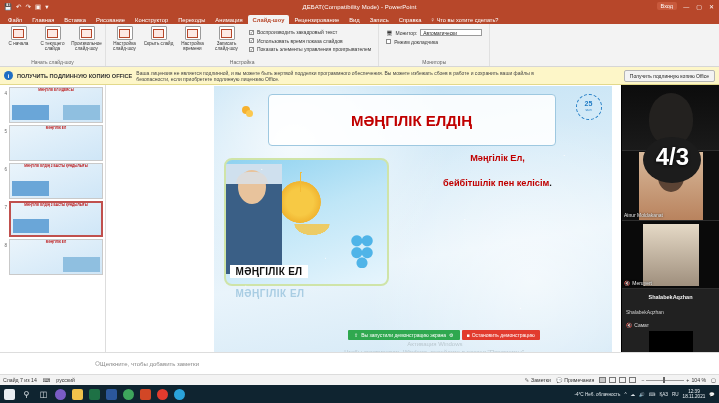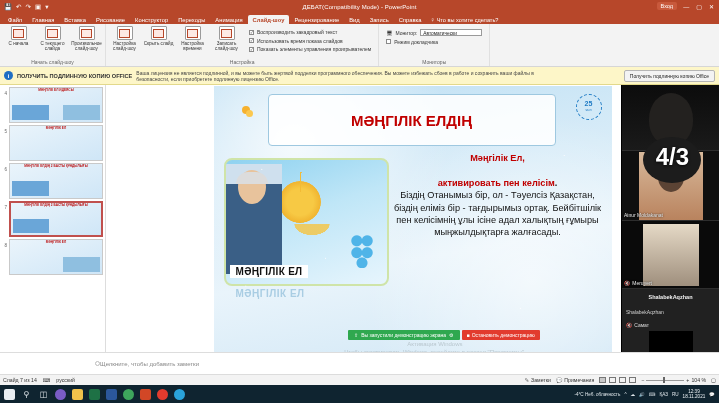--- a/index.html
+++ b/index.html
@@ -444,22 +444,21 @@
           <div class="eagle"></div>
           <div class="ornament"></div>
           <div class="portrait"></div>
           <div class="cap">МӘҢГІЛІК ЕЛ</div>
         </div>
         <div class="pic-shadow">МӘҢГІЛІК ЕЛ</div>
 
         <div class="slide-body">
           <span class="red">Мәңгілік Ел,</span><br>
           <br>
-          <span class="red">активировать пен келісім</span>.<br>
-          <span class="blk">Біздің Отанымыз бір, ол - Тәуелсіз Қазақстан, біздің еліміз бір - тағдырымыз ортақ. Бейбітшілік пен келісімнің ұлы ісіне адал халықтың ғұмыры мыңжылдықтарға жалғасады.</span>
+          <span class="red">бейбітшілік пен келісім</span>.<br>
         </div>
 
         <div class="activate">
           <div>Активация Windows</div>
           <div>Чтобы активировать Windows, перейдите в раздел "Параметры".</div>
         </div>
       </div>
     </div>
 
     <div class="badge-circle"></div>

